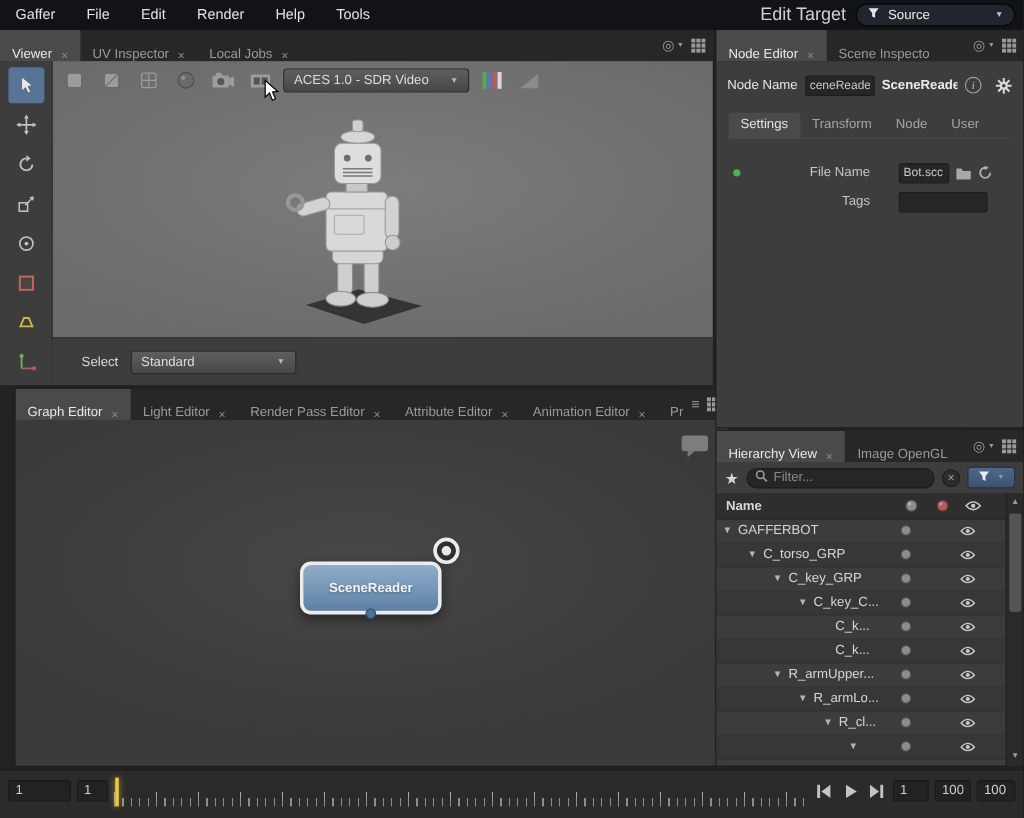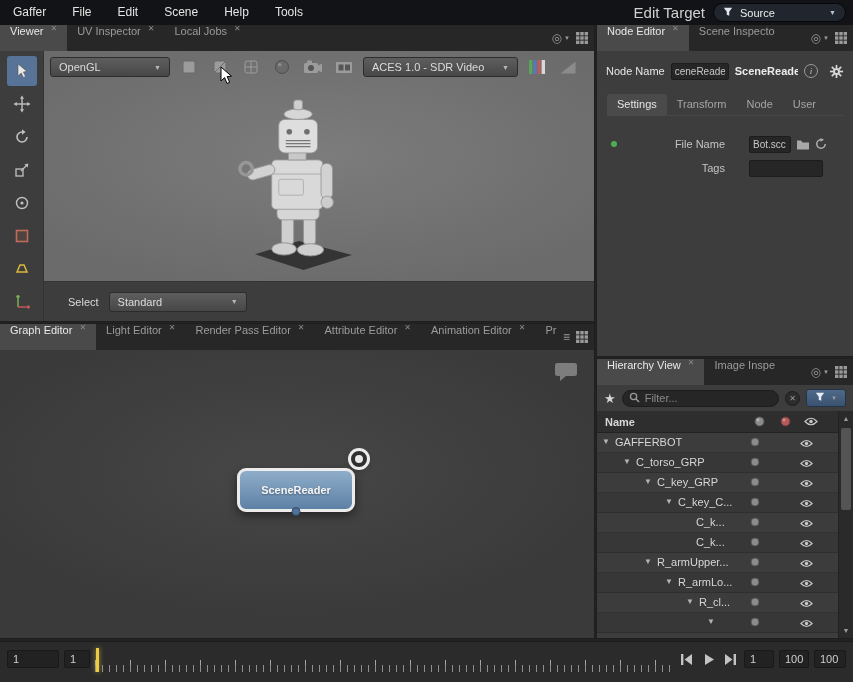--- a/index.html
+++ b/index.html
@@ -11,21 +11,21 @@
 .menu-item{padding:0 13px;font-size:12px;color:#e4e4e4;line-height:25px;cursor:default}
 .menubar-spacer{flex:1}
 .edit-target-label{font-size:15px;color:#d0d0d0;margin-right:8px}
 .source-dropdown{display:flex;align-items:center;gap:7px;width:133px;height:19px;margin-right:7px;padding:0 9px;background:#21262e;border:1px solid #05070a;border-radius:10px;color:#ececec}
 .dd-caret{font-size:7px;color:#b8b8b8}
 .source-dropdown .dd-caret{margin-left:auto;color:#b8c4d4}
 
 
 .panel{position:absolute;background:#3d3d3d;overflow:hidden;box-shadow:0 0 0 1px #1e1e1e}
 .tabbar{position:relative;height:26px;background:#272727;display:flex;align-items:stretch;overflow:hidden}
-.tab{display:flex;align-items:flex-start;gap:7px;padding:0 10px;font-size:11px;color:#9b9b9b;white-space:nowrap}
+.tab{display:flex;align-items:flex-end;gap:7px;padding:0 10px;font-size:11px;color:#9b9b9b;white-space:nowrap}
 .tab.active{background:#4a4a4a;color:#e8e8e8}
 .tab-close{font-size:8px;color:#888;line-height:1}
 .tabbar-icons{position:absolute;right:0;top:0;height:26px;display:flex;align-items:center;gap:6px;padding:0 6px;background:#272727}
 .tb-btn{display:flex;align-items:center;gap:2px;color:#9a9a9a;font-size:12px}
 .mini-caret{font-size:6px;color:#9a9a9a}
 .hamburger{font-size:12px;color:#9a9a9a}
 
 
 .viewer-panel{left:0;top:25px;width:594px;height:296px}
 .viewer-content{position:absolute;left:0;right:0;top:26px;bottom:0}
@@ -35,21 +35,21 @@
 .tool-btn{width:30px;height:30px;display:flex;align-items:center;justify-content:center;border-radius:3px}
 .tool-btn.active{background:#577398}
 .viewer-topbar{position:absolute;left:50px;top:5px;height:22px;display:flex;align-items:center;gap:7px;z-index:3}
 .vdrop{display:flex;align-items:center;height:20px;padding:0 8px;background:linear-gradient(#5e5e5e,#474747);border:1px solid #2c2c2c;border-radius:3px;color:#dcdcdc;gap:8px}
 .vdrop .dd-caret{margin-left:auto}
 .icon-btn{display:flex;align-items:center;justify-content:center;width:24px;height:22px}
 .viewer-bottombar{position:absolute;left:44px;right:0;bottom:0;height:40px;background:#3d3d3d;display:flex;align-items:center;gap:10px;padding-left:24px;border-top:1px solid #343434}
 .select-label{color:#dadada}
 
 
-.graph-panel{left:0;top:324px;width:594px;height:314px}
+.graph-panel{left:13px;top:324px;width:594px;height:314px}
 .graph-canvas{position:absolute;left:0;right:0;top:26px;bottom:0;background:radial-gradient(ellipse 65% 60% at 48% 42%,#474747,#3a3a3a 85%)}
 .comment-btn{position:absolute;right:16px;top:12px}
 .gnode{position:absolute;left:237px;top:118px;width:118px;height:44px;border-radius:9px;background:linear-gradient(#8fadca,#5d81a5);border:3px solid #ececec;box-shadow:0 4px 10px rgba(0,0,0,.45);display:flex;align-items:center;justify-content:center;color:#f4f4f4;font-weight:bold;font-size:11px;text-shadow:0 1px 2px rgba(0,0,0,.35)}
 .gnode-plug{position:absolute;left:50%;bottom:-7px;transform:translateX(-50%);width:9px;height:9px;border-radius:50%;background:#51719c;border:1px solid #30495f}
 .focus-ring{position:absolute;left:351px;top:101px;width:16px;height:16px;border-radius:50%;background:#e8e8e8;border:4px solid #2f2f2f;box-shadow:0 0 0 3px #ececec,0 2px 6px rgba(0,0,0,.4)}
 
 
 .node-panel{left:597px;top:25px;width:256px;height:331px}
 .ne-content{position:absolute;left:0;right:0;top:26px;bottom:0;padding-top:10px}
 .ne-namerow{display:flex;align-items:center;gap:6px;padding:0 9px;height:20px}
@@ -106,21 +106,21 @@
 </style>
 </head>
 <body>
 
 <div class="window">
 
   <div class="menubar">
     <span class="menu-item">Gaffer</span>
     <span class="menu-item">File</span>
     <span class="menu-item">Edit</span>
-    <span class="menu-item">Scene</span>
+    <span class="menu-item">Render</span>
     <span class="menu-item">Help</span>
     <span class="menu-item">Tools</span>
     <span class="menubar-spacer"></span>
     <span class="edit-target-label">Edit Target</span>
     <div class="source-dropdown">
       <span><svg width="10" height="10" viewBox="0 0 12 12">
             <path d="M1 1 H11 L7.5 5.8 V10.6 L4.5 9.2 V5.8 Z" fill="#dfe6ef"></path>
           </svg></span>
       <span>Source</span>
       <span class="dd-caret">▼</span>
@@ -252,24 +252,20 @@
           <svg width="18" height="18" viewBox="0 0 18 18">
               <line x1="5" y1="14" x2="5" y2="5" stroke="#7ab05a" stroke-width="1.5"></line>
               <line x1="5" y1="14" x2="13.5" y2="14" stroke="#c05a5a" stroke-width="1.5"></line>
               <circle cx="5" cy="3.6" r="1.7" fill="#7ab05a"></circle>
               <circle cx="15.3" cy="14" r="1.7" fill="#c05a5a"></circle>
             </svg>
         </div>
       </div>
 
       <div class="viewer-topbar">
-        <div class="vdrop" style="width:120px">
-          <span>OpenGL</span>
-          <span class="dd-caret">▼</span>
-        </div>
         <span class="icon-btn">
             <svg width="18" height="18" viewBox="0 0 18 18">
               <rect x="3" y="3" width="12" height="12" rx="2" fill="#9c9c9c" stroke="#6b6b6b"></rect>
             </svg>
           </span>
         <span class="icon-btn">
             <svg width="18" height="18" viewBox="0 0 18 18">
               <rect x="3" y="3" width="12" height="12" rx="2" fill="#9c9c9c" stroke="#6b6b6b"></rect>
               <line x1="3" y1="15" x2="15" y2="3" stroke="#6b6b6b"></line>
             </svg>
@@ -471,21 +467,21 @@
     </div>
   </div>
 
   <div class="panel hier-panel">
     <div class="tabbar">
       <div class="tab active">
         <span>Hierarchy View</span>
         <span class="tab-close">✕</span>
       </div>
       <div class="tab">
-        <span>Image Inspe</span>
+        <span>Image OpenGL</span>
       </div>
       <div class="tabbar-icons">
         <span class="tb-btn">
           <span>◎</span>
           <span class="mini-caret">▼</span>
         </span>
         <span class="tb-btn">
           <svg width="12" height="12" viewBox="0 0 12 12">
               <g fill="#9a9a9a">
                 <rect x="0" y="0" width="3.4" height="3.4"></rect>

